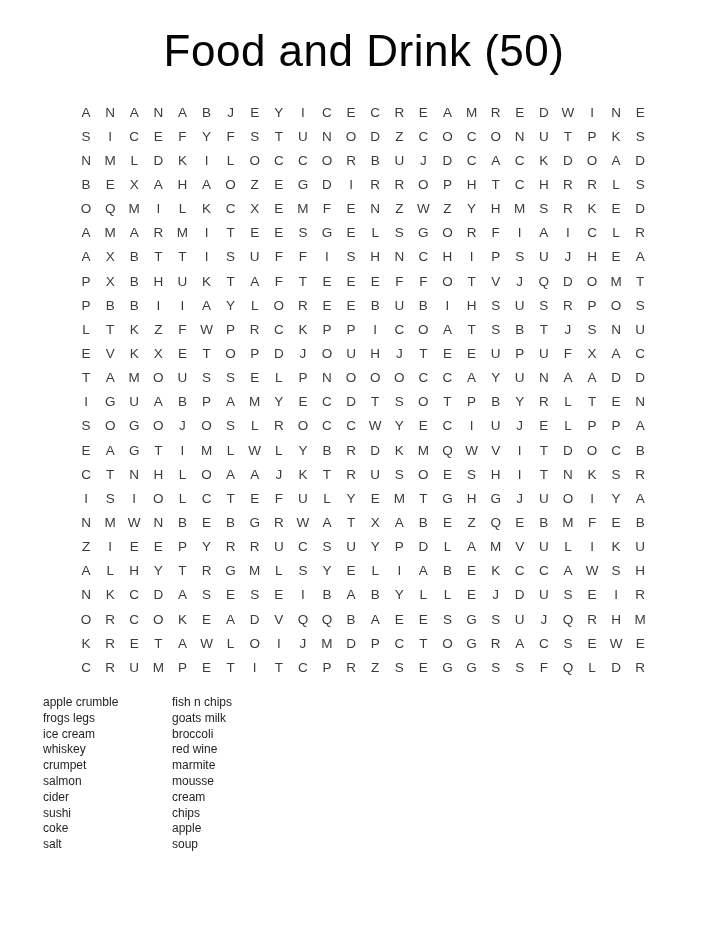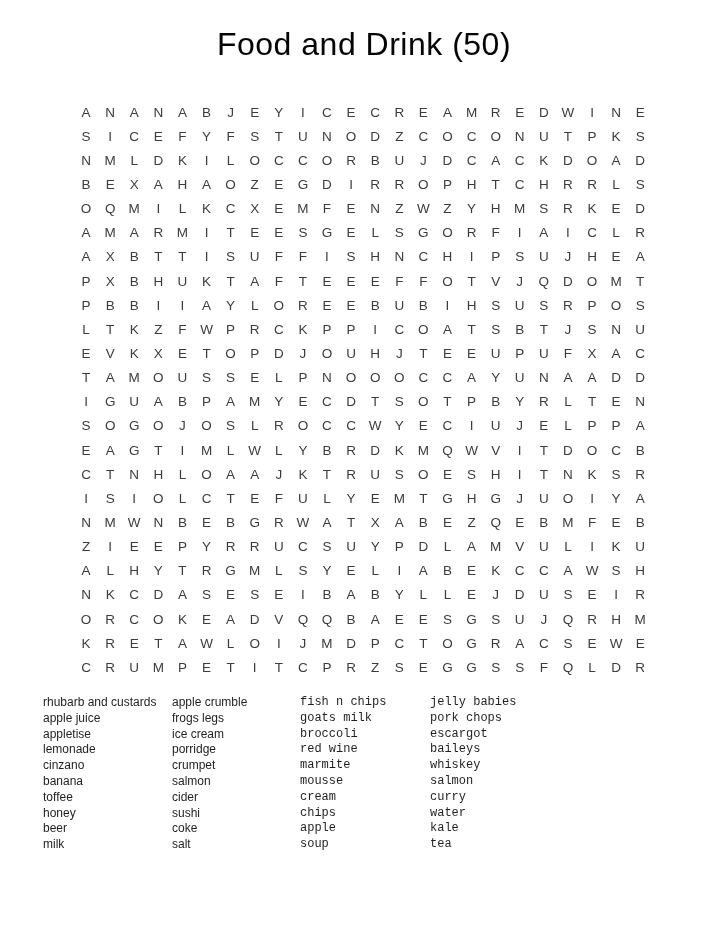--- a/index.html
+++ b/index.html
@@ -14,21 +14,21 @@
     font-family: "Liberation Sans", sans-serif;
     color: #000;
     overflow: hidden;
   }
   .title {
     position: absolute;
     top: 26px;
     left: 0;
     width: 728px;
     text-align: center;
-    font-size: 32px;
+    font-size: 44px;
     font-weight: 400;
     color: #050505;
     margin: 0;
     letter-spacing: 0.5px;
   }
   .grid {
     position: absolute;
     top: 100px;
     left: 74px;
     display: grid;
@@ -641,60 +641,36 @@
     <span class="cell">S</span>
     <span class="cell">F</span>
     <span class="cell">Q</span>
     <span class="cell">L</span>
     <span class="cell">D</span>
     <span class="cell">R</span>
   </div>
 
 <div class="words">
     <div class="word-col">
-      <div class="word-item">rhubarb and custards</div>
-      <div class="word-item">apple juice</div>
-      <div class="word-item">appletise</div>
-      <div class="word-item">lemonade</div>
-      <div class="word-item">cinzano</div>
-      <div class="word-item">banana</div>
-      <div class="word-item">toffee</div>
-      <div class="word-item">honey</div>
-      <div class="word-item">beer</div>
-      <div class="word-item">milk</div>
-    </div>
-    <div class="word-col">
       <div class="word-item">apple crumble</div>
       <div class="word-item">frogs legs</div>
       <div class="word-item">ice cream</div>
-      <div class="word-item">porridge</div>
+      <div class="word-item">whiskey</div>
       <div class="word-item">crumpet</div>
       <div class="word-item">salmon</div>
       <div class="word-item">cider</div>
       <div class="word-item">sushi</div>
       <div class="word-item">coke</div>
       <div class="word-item">salt</div>
     </div>
     <div class="word-col">
       <div class="word-item">fish n chips</div>
       <div class="word-item">goats milk</div>
       <div class="word-item">broccoli</div>
       <div class="word-item">red wine</div>
       <div class="word-item">marmite</div>
       <div class="word-item">mousse</div>
       <div class="word-item">cream</div>
       <div class="word-item">chips</div>
       <div class="word-item">apple</div>
       <div class="word-item">soup</div>
     </div>
-    <div class="word-col">
-      <div class="word-item">jelly babies</div>
-      <div class="word-item">pork chops</div>
-      <div class="word-item">escargot</div>
-      <div class="word-item">baileys</div>
-      <div class="word-item">whiskey</div>
-      <div class="word-item">salmon</div>
-      <div class="word-item">curry</div>
-      <div class="word-item">water</div>
-      <div class="word-item">kale</div>
-      <div class="word-item">tea</div>
-    </div>
   </div>
 
 </body></html>

